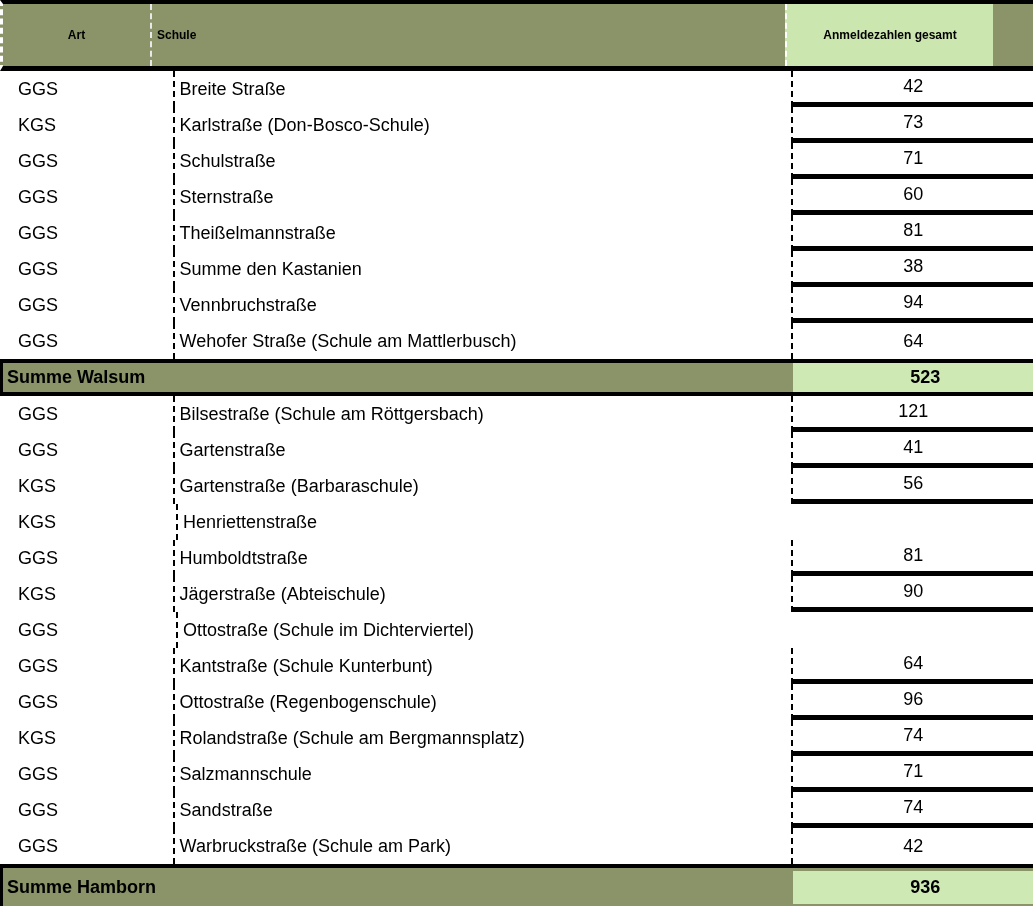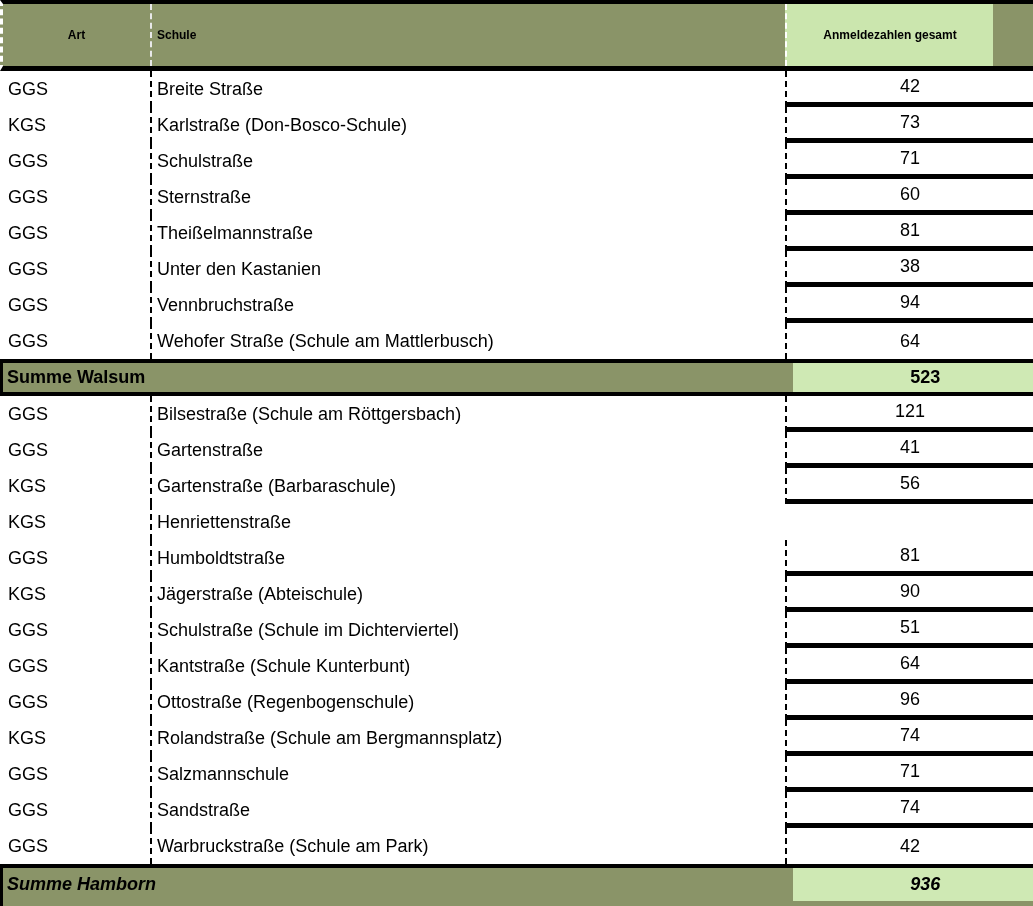--- a/index.html
+++ b/index.html
@@ -19,41 +19,41 @@
     border-left: 3px dashed #ffffff;
     font-weight: bold;
     font-size: 12px;
   }
   .h-art    { width: 147px; justify-content: center; }
   .h-schule { width: 635px; border-left: 2px dashed #e8e8e8; padding-left: 5px; }
   .h-zahl   { width: 208px; border-left: 2px dashed #ffffff; background: #cbe6ae; justify-content: center; }
 
   
   .row.data { height: 36px; font-size: 18px; }
-  .c-art    { width: 150px; padding-left: 8px; }
-  .c-schule { width: 635px; border-left: 2px dashed #000; padding-left: 5px; }
+  .c-art    { width: 150px; padding-left: 18px; }
+  .c-schule { width: 635px; border-left: 2px dashed #000; padding-left: 5px; margin-left: 26px; }
   .c-zahl   {
     width: 248px;
     border-left: 2px dashed #000;
     border-bottom: 5px solid #000;
     justify-content: center;
   }
   .row.data.section-last .c-zahl { border-bottom: none; }
 
   
   .row.summary {
     height: 37px;
     background: #8a9468;
     border-top: 4px solid #000;
     border-bottom: 4px solid #000;
     border-left: 3px solid #000;
     font-weight: bold;
     font-size: 18px;
   }
-  .row.summary.final { height: 42px; border-bottom: none; align-items: flex-start; font-style: italic; }
+  .row.summary.final { height: 42px; border-bottom: none; align-items: center; }
   .row.summary.final .cell { height: 33px; }
   .s-label { width: 818px; padding-left: 4px; border-radius: 12px; }
   .s-value { width: 248px; background: #cfe9b4; justify-content: center; padding-left: 25px; }
 </style>
 </head>
 <body>
 
 <div class="table">
   <div class="row header">
     <div class="cell h-art">Art</div>
@@ -81,21 +81,21 @@
         <div class="cell c-schule">Sternstraße</div>
         <div class="cell c-zahl">60</div>
       </div>
       <div class="row data">
         <div class="cell c-art">GGS</div>
         <div class="cell c-schule">Theißelmannstraße</div>
         <div class="cell c-zahl">81</div>
       </div>
       <div class="row data">
         <div class="cell c-art">GGS</div>
-        <div class="cell c-schule">Unter den Kastanien</div>
+        <div class="cell c-schule">Summe den Kastanien</div>
         <div class="cell c-zahl">38</div>
       </div>
       <div class="row data">
         <div class="cell c-art">GGS</div>
         <div class="cell c-schule">Vennbruchstraße</div>
         <div class="cell c-zahl">94</div>
       </div>
       <div class="row data section-last">
         <div class="cell c-art">GGS</div>
         <div class="cell c-schule">Wehofer Straße (Schule am Mattlerbusch)</div>
@@ -129,22 +129,21 @@
         <div class="cell c-schule">Humboldtstraße</div>
         <div class="cell c-zahl">81</div>
       </div>
       <div class="row data">
         <div class="cell c-art">KGS</div>
         <div class="cell c-schule">Jägerstraße (Abteischule)</div>
         <div class="cell c-zahl">90</div>
       </div>
       <div class="row data">
         <div class="cell c-art">GGS</div>
-        <div class="cell c-schule">Schulstraße (Schule im Dichterviertel)</div>
-        <div class="cell c-zahl">51</div>
+        <div class="cell c-schule">Ottostraße (Schule im Dichterviertel)</div>
       </div>
       <div class="row data">
         <div class="cell c-art">GGS</div>
         <div class="cell c-schule">Kantstraße (Schule Kunterbunt)</div>
         <div class="cell c-zahl">64</div>
       </div>
       <div class="row data">
         <div class="cell c-art">GGS</div>
         <div class="cell c-schule">Ottostraße (Regenbogenschule)</div>
         <div class="cell c-zahl">96</div>

